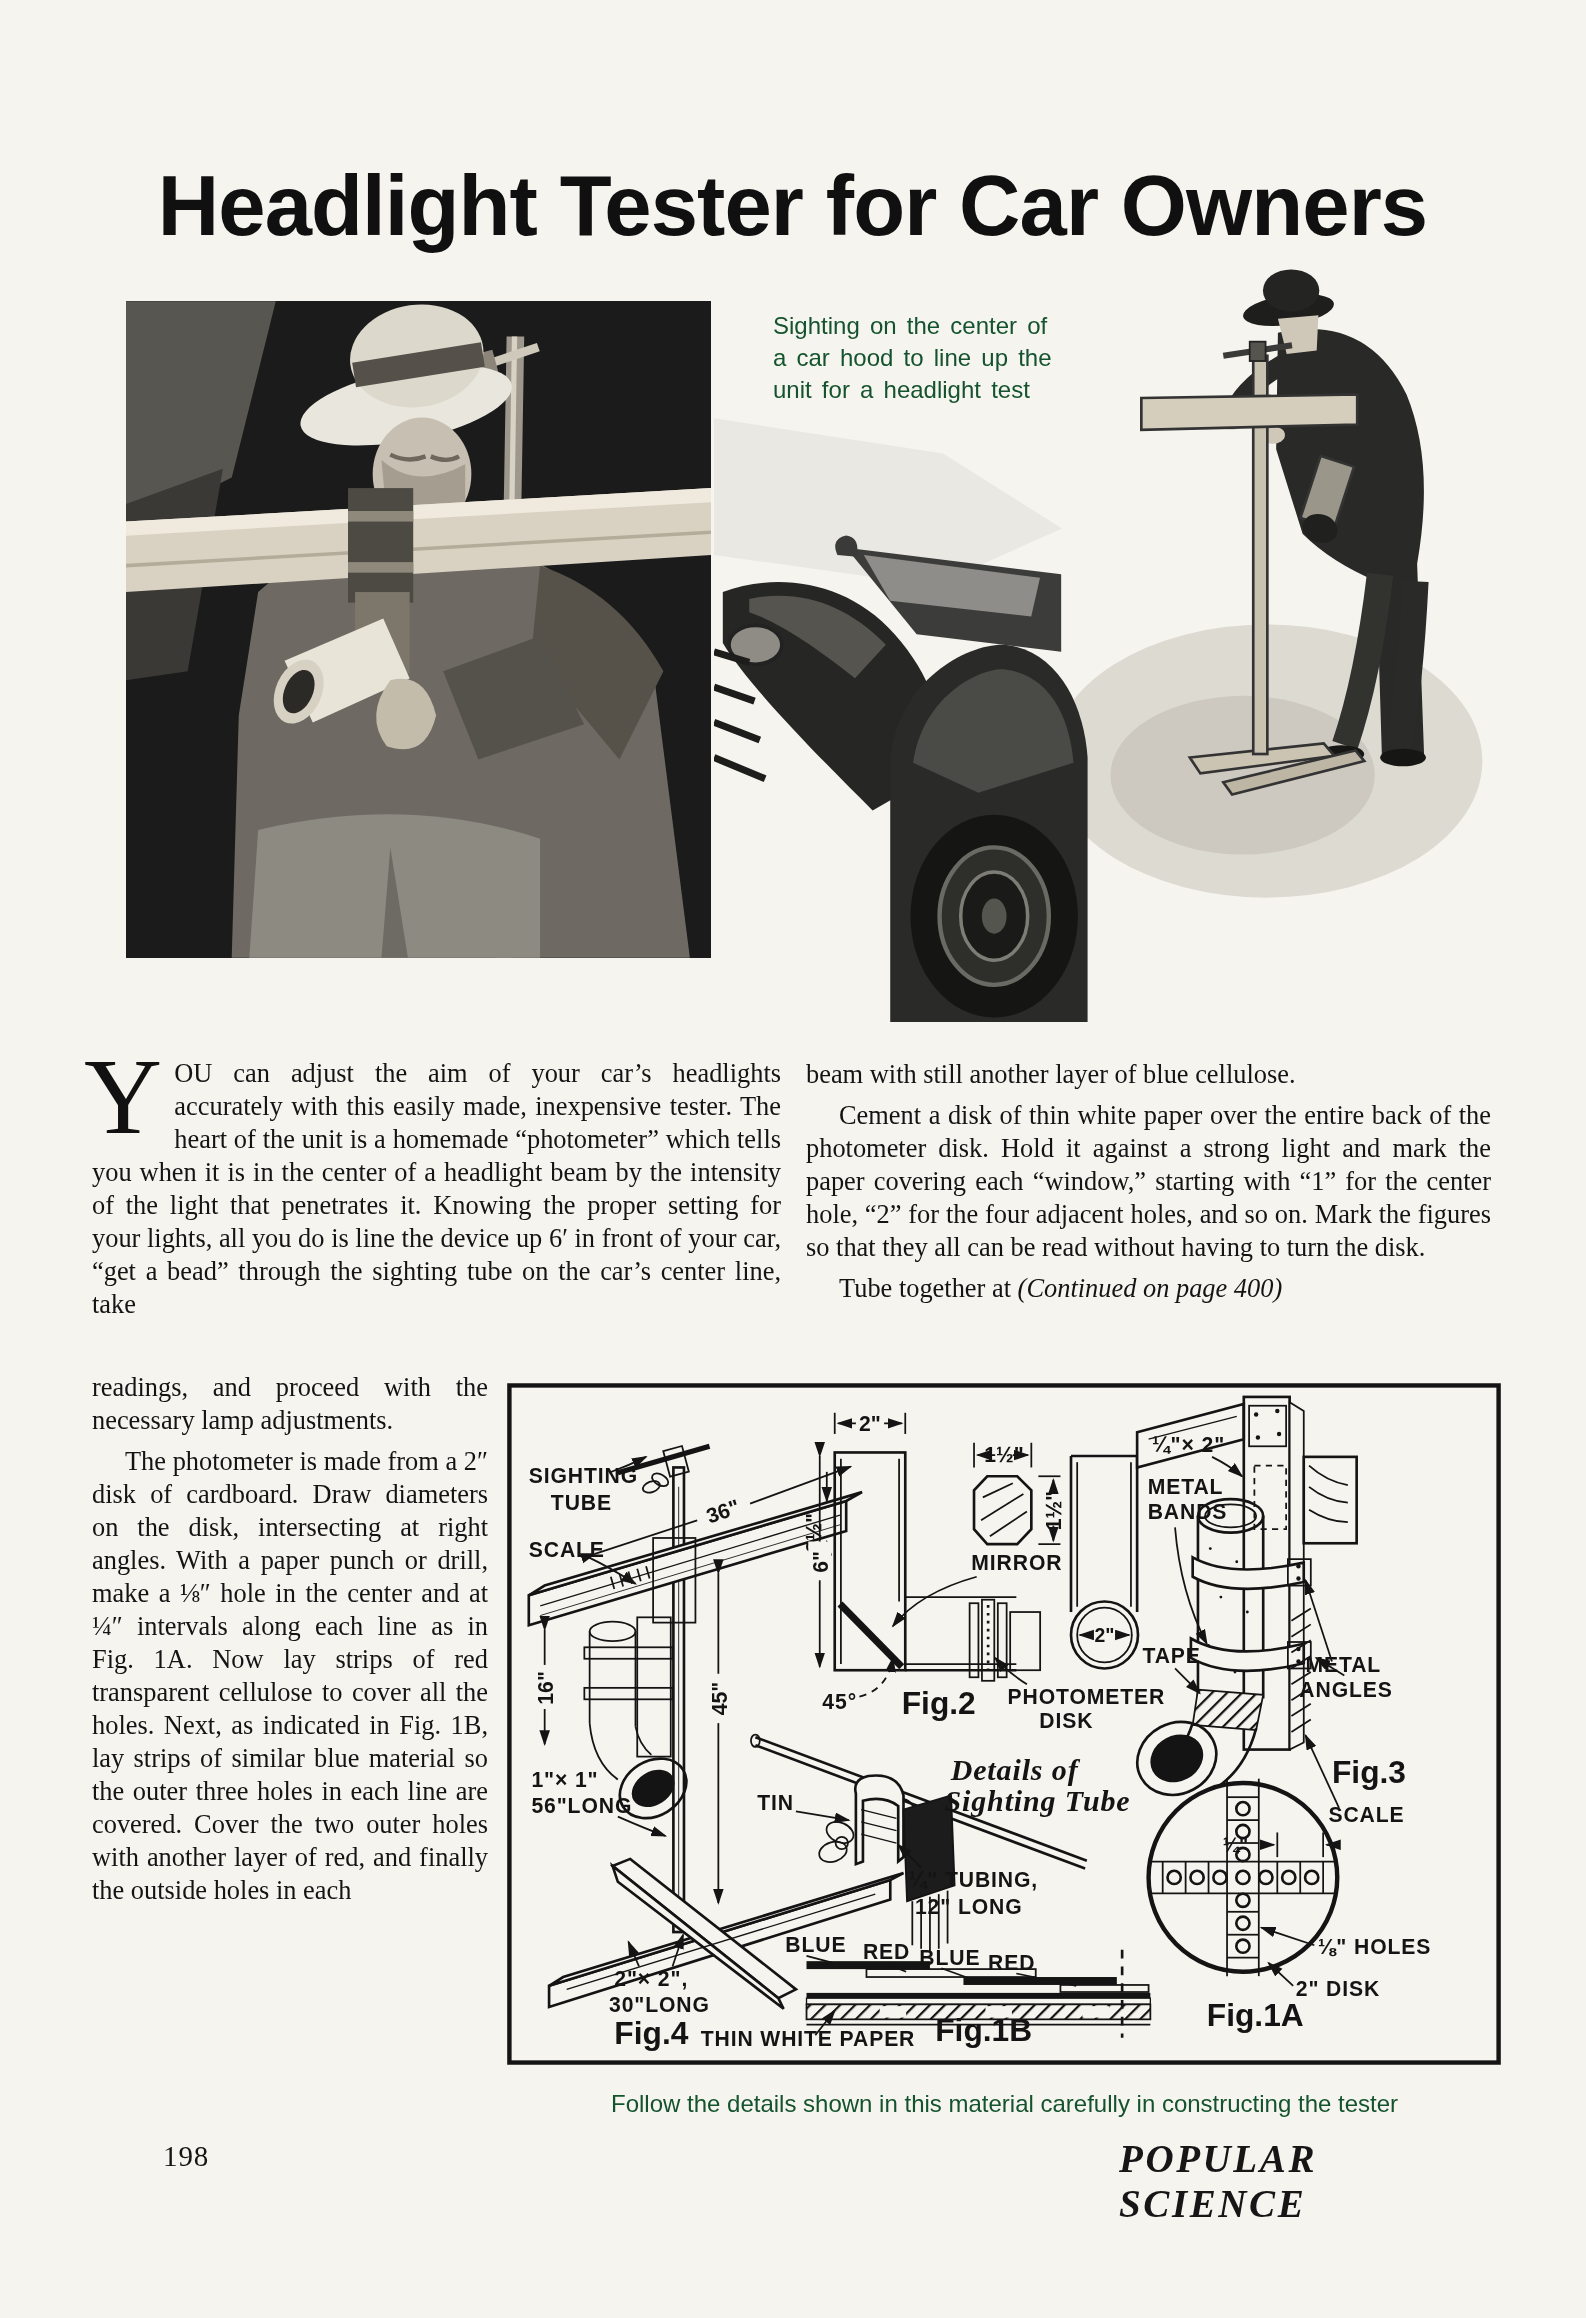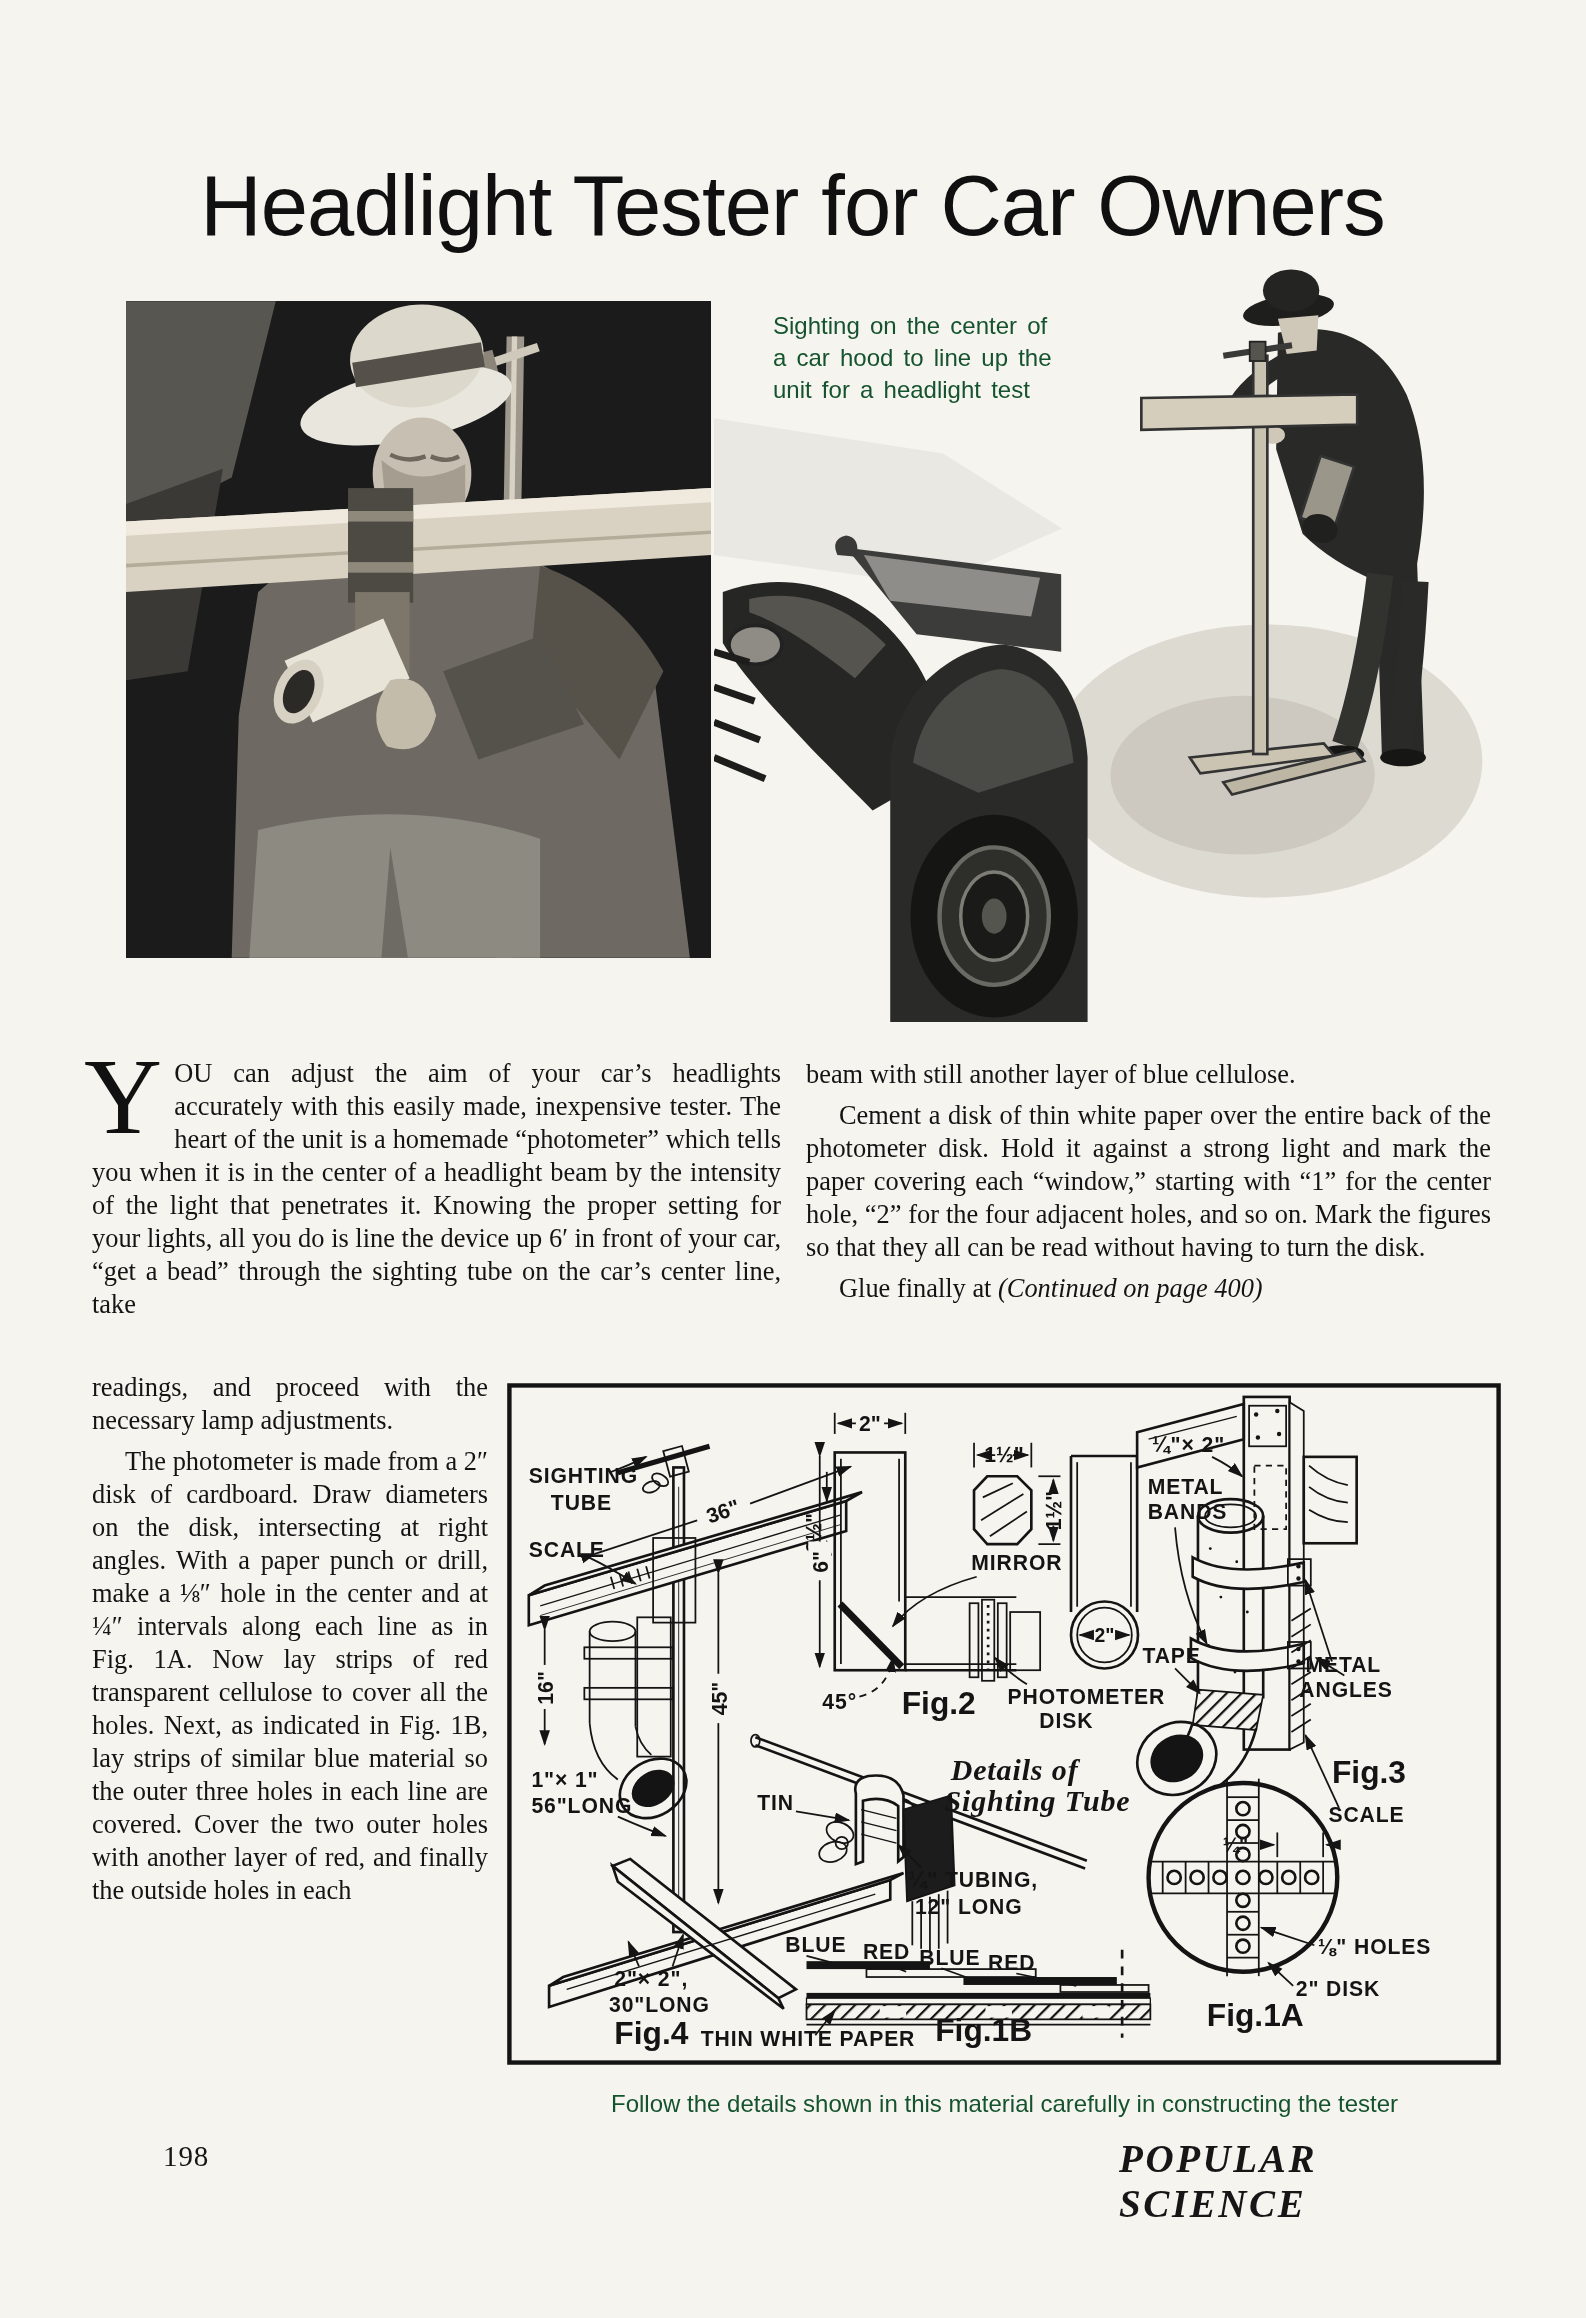--- a/index.html
+++ b/index.html
@@ -4,21 +4,21 @@
 <style>
   html,body{margin:0;padding:0;background:#888;}
   #page{
     position:relative;width:1586px;height:2319px;background:#f6f4ef;
     font-family:"Liberation Serif",serif;color:#161616;overflow:hidden;
     box-shadow:0 0 10.6px rgba(0,0,0,.4);
   }
   .abs{position:absolute;}
   #page-title{
     left:78px;top:157px;width:1429px;text-align:center;
-    font-family:"Liberation Sans",sans-serif;font-weight:400;
+    font-family:"Liberation Sans",sans-serif;font-weight:700;
     font-size:85px;letter-spacing:-0.9px;color:#101010;white-space:nowrap;
   }
   .photo-frame{background:#1d1d1d;}
   .caption{
     font-family:"Liberation Sans",sans-serif;font-weight:normal;
     font-size:24px;color:#14532d;
   }
   .sidecap{line-height:32px;white-space:pre-line;word-spacing:3.5px;}
   .body-col{
     font-size:26.4px;line-height:33px;text-align:justify;color:#141414;
@@ -161,21 +161,21 @@
   </div>
 
   <div class="abs body-col" style="left:84px;top:1363px;width:412px;">
     <p>readings, and proceed with the necessary lamp adjustments.</p>
     <p class="ind">The photometer is made from a 2″ disk of cardboard. Draw diameters on the disk, intersecting at right angles. With a paper punch or drill, make a ⅛″ hole in the center and at ¼″ intervals along each line as in Fig. 1A. Now lay strips of red transparent cellulose to cover all the holes. Next, as indicated in Fig. 1B, lay strips of similar blue material so the outer three holes in each line are covered. Cover the two outer holes with another layer of red, and finally the outside holes in each</p>
   </div>
 
   <div class="abs body-col" style="left:798px;top:1050px;width:701px;">
     <p>beam with still another layer of blue cellulose.</p>
     <p class="ind">Cement a disk of thin white paper over the entire back of the photometer disk. Hold it against a strong light and mark the paper covering each “window,” starting with “1” for the center hole, “2” for the four adjacent holes, and so on. Mark the figures so that they all can be read without having to turn the disk.</p>
-    <p class="ind"><span>Glue finally at </span><span class="cont-note">(Continued on page 400)</span></p>
+    <p class="ind"><span>Tube together at </span><span class="cont-note">(Continued on page 400)</span></p>
   </div>
 
   <div class="abs" id="diagram-box">
     <svg width="998" height="686" viewBox="0 0 1132 778">
       <defs>
         <marker id="arr" markerWidth="10" markerHeight="10" refX="8" refY="3" orient="auto" markerUnits="strokeWidth">
           <path d="M0,0 L9,3 L0,6 Z" fill="#141414"></path>
         </marker>
         <pattern id="hatch" width="12" height="12" patternTransform="rotate(45)" patternUnits="userSpaceOnUse">
           <rect width="12" height="12" fill="#f6f4ef"></rect>

